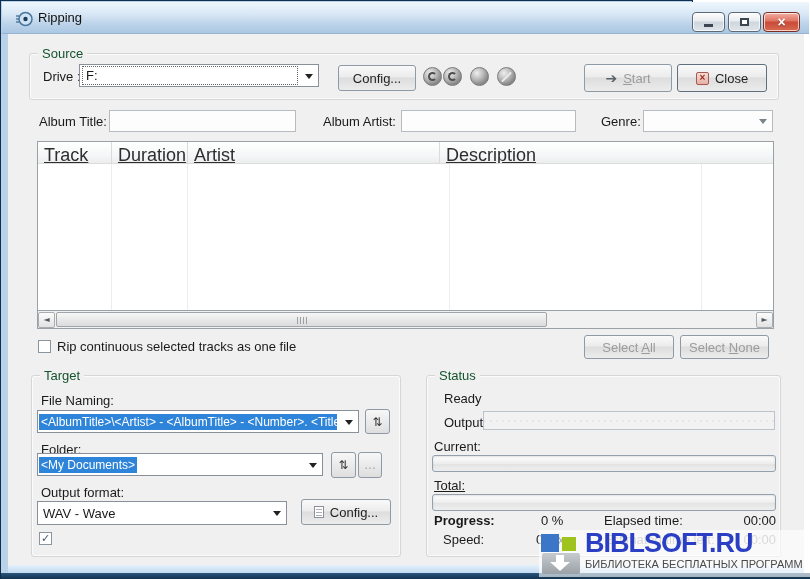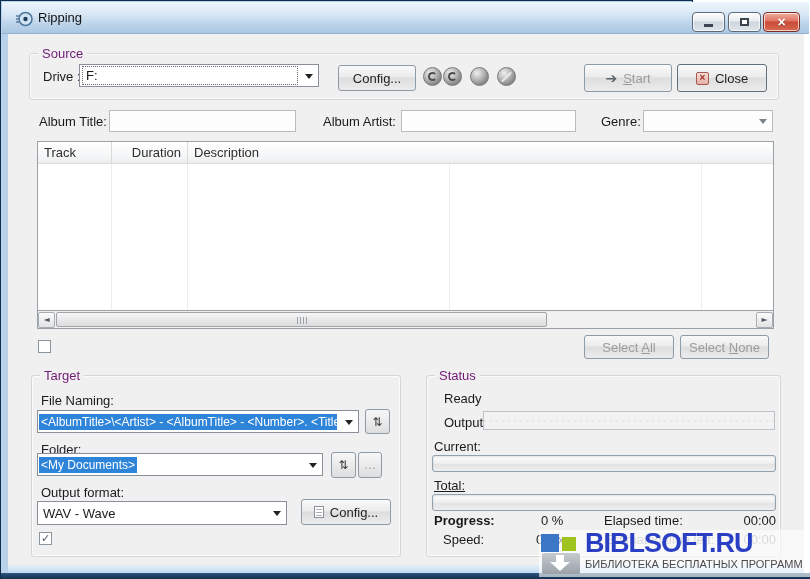--- a/index.html
+++ b/index.html
@@ -30,21 +30,21 @@
   .max-glyph { width:9px; height:8px; border:2px solid #3c4650; background:#fff; }
   .x-glyph { font-size:14px; line-height:1; font-weight:bold; color:#fff; text-shadow:0 1px 1px rgba(0,0,0,.4); }
   .client {
     position:absolute; left:7px; top:33px; width:796px; height:531px;
     background:#f0f0f0;
   }
   .bottom-light { position:absolute; left:7px; top:564px; width:796px; height:8px; background:linear-gradient(180deg,#e3f0fb,#c2daf0); }
   .bottom-dark  { position:absolute; left:0px; top:572px; width:810px; height:7px; background:linear-gradient(180deg,#2a567e,#0d2b47); }
 
   .group { position:absolute; border:1px solid #d6d6d6; border-radius:3px; box-shadow:inset 0 0 0 1px #fbfbfb; }
-  .group-label { position:absolute; top:-8px; left:8px; background:#f0f0f0; padding:0 4px; font-size:13px; color:#701a75; }
+  .group-label { position:absolute; top:-8px; left:8px; background:#f0f0f0; padding:0 4px; font-size:13px; color:#14532d; }
 
   .label { position:absolute; white-space:nowrap; }
   .btn {
     position:absolute; display:flex; align-items:center; justify-content:center; gap:6px;
     background:linear-gradient(180deg,#f9f9f9 0%,#ececec 45%,#dddddd 50%,#ececec 100%);
     border:1px solid #8e9aa5; border-radius:3px; font-size:13px; color:#1f1f1f; cursor:default;
   }
   .btn.disabled { color:#9c9c9c; }
   .u { text-decoration:underline; }
 
@@ -84,21 +84,21 @@
   .sphere .slash {
     position:absolute; left:2px; top:8px; width:13px; height:2px; background:#e9e9e9;
     transform:rotate(-45deg);
   }
 
   .table {
     position:absolute; left:36px; top:140px; width:737px; height:170px;
     background:#fff; border:1px solid #9aa0a8;
   }
   .thead { display:flex; height:22px; background:linear-gradient(180deg,#ffffff,#f4f5f6 70%,#eceded); border-bottom:1px solid #dcdcdc; }
-  .th { padding:3px 6px; font-size:13px; color:#2e2e2e; border-right:1px solid #dadada; overflow:hidden; white-space:nowrap; }
+  .th { padding:3px 6px; font-size:18px; color:#2e2e2e; border-right:1px solid #dadada; overflow:hidden; white-space:nowrap;text-decoration:underline; }
   .tbody { position:relative; height:146px; background:#fff; }
   .colline { position:absolute; top:0; width:1px; height:100%; background:#ededed; }
 
   .hscroll {
     position:absolute; left:36px; top:310px; width:737px; height:18px;
     background:#f1f1f1; border:1px solid #9aa0a8; border-top:none; display:flex; align-items:center;
   }
   .sbtn {
     width:17px; height:16px; display:flex; align-items:center; justify-content:center;
     background:linear-gradient(180deg,#fcfcfc,#e2e2e2); border:1px solid #a8adb3; border-radius:2px;
@@ -222,20 +222,21 @@
   <span class="label" style="left:600px; top:113px;">Genre:</span>
   <div class="combo" style="left:642px; top:109px; width:130px; height:22px; background:#fdfdfd; border-color:#b6bcc2;">
     <span style="padding-left:4px;"></span>
     <span class="arrow gray"></span>
   </div>
 
   <div class="table">
     <div class="thead">
       <div class="th" style="width:74px;">Track</div>
       <div class="th" style="width:76px; text-align:right;">Duration</div>
+      <div class="th" style="width:252px;">Artist</div>
       <div class="th" style="flex:1; border-right:none;">Description</div>
     </div>
     <div class="tbody">
       <div class="colline" style="left:73px;"></div>
       <div class="colline" style="left:149px;"></div>
       <div class="colline" style="left:411px;"></div>
       <div class="colline" style="left:663px;"></div>
     </div>
   </div>
 
@@ -245,20 +246,21 @@
     </div>
     <div class="sthumb">
       <span class="grip"></span>
     </div>
     <div class="sbtn" style="position:absolute; right:0;">
       <span>►</span>
     </div>
   </div>
 
   <div class="checkbox" style="left:37px; top:339px;"></div>
+  <span class="label" style="left:56px; top:338px;">Rip continuous selected tracks as one file</span>
   <div class="btn disabled" style="left:583px; top:334px; width:90px; height:24px;">
     <span><span>Select </span><span class="u">A</span><span>ll</span></span>
   </div>
   <div class="btn disabled" style="left:679px; top:334px; width:89px; height:24px;">
     <span><span>Select </span><span class="u">N</span><span>one</span></span>
   </div>
 
   <div class="group" style="left:30px; top:374px; width:370px; height:182px;">
     <span class="group-label">Target</span>
   </div>

